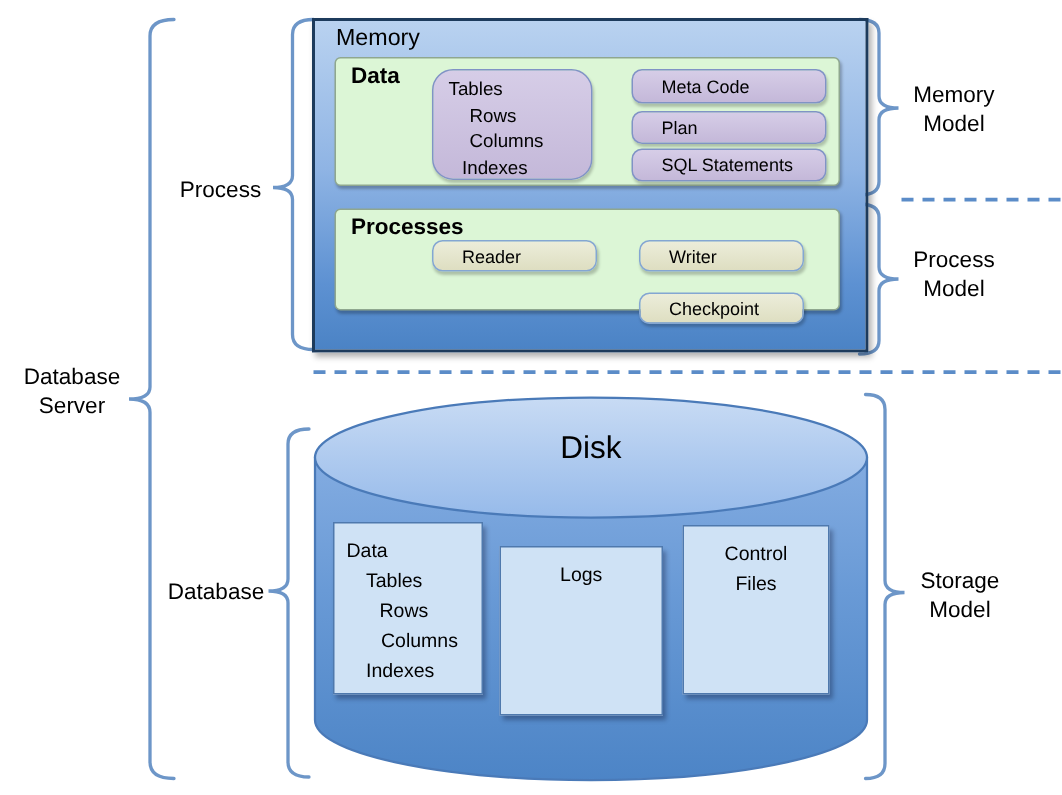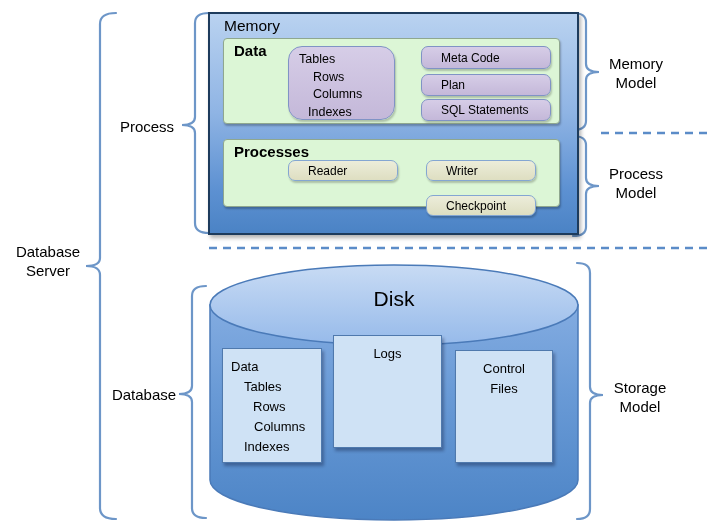--- a/index.html
+++ b/index.html
@@ -135,18 +135,18 @@
   <div class="disk-title">Disk</div>
 
   <div class="file-box" style="left:222px;top:348px;width:100px;height:115px;padding-top:8px;">
     <div style="padding-left:8px;">Data</div>
     <div style="padding-left:21px;">Tables</div>
     <div style="padding-left:30px;">Rows</div>
     <div style="padding-left:31px;">Columns</div>
     <div style="padding-left:21px;">Indexes</div>
   </div>
 
-  <div class="file-box centered" style="left:333px;top:335px;width:109px;height:113px;">Logs</div>
+  <div class="file-box centered" style="left:333px;top:364px;width:109px;height:113px;">Logs</div>
 
   <div class="file-box centered" style="left:455px;top:350px;width:98px;height:113px;">Control
 Files</div>
 
 </div>
 
 </body></html>

